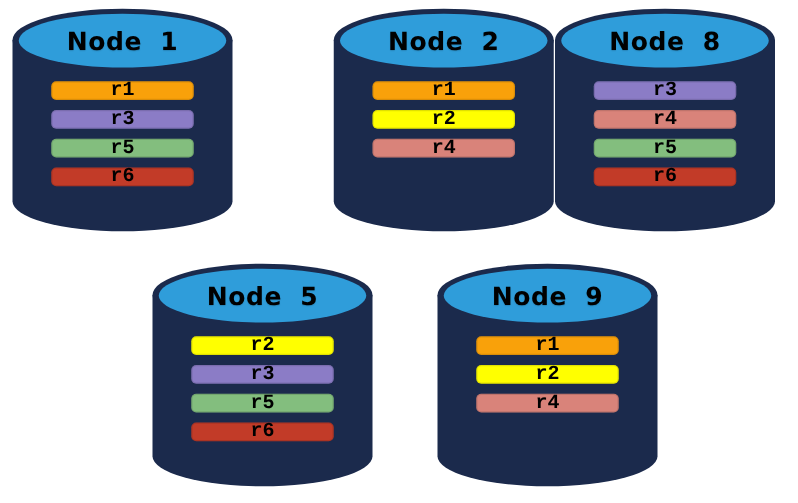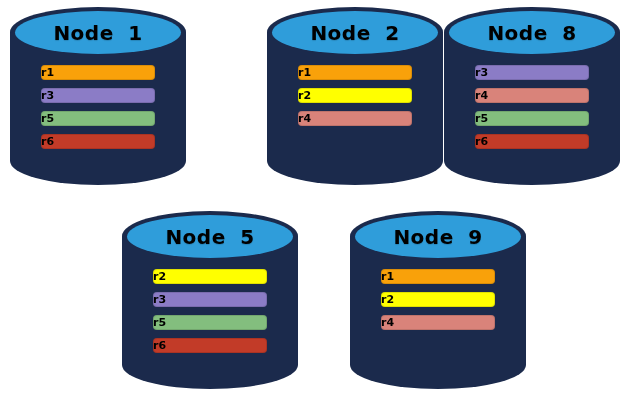--- a/index.html
+++ b/index.html
@@ -40,24 +40,25 @@
     letter-spacing:0.5px;word-spacing:7px;
     text-shadow:0 1px 1px rgba(0,0,0,0.15);
     user-select:none;
   }
   .bars{
     position:absolute;left:31px;right:31px;top:58px;
     display:flex;flex-direction:column;gap:8px;
   }
   .bar{
     height:15px;border-radius:4px;
-    color:#000000;font-weight:bold;font-size:11px;line-height:15px;
-    text-align:left;
+    color:#000000;font-weight:bold;font-size:16px;line-height:15px;
+    text-align:center;
     box-shadow:0 0 0 1px rgba(0,0,0,0.12) inset;
     user-select:none;
+    font-family:Liberation Mono, monospace;
   }
 </style>
 </head>
 <body style="background: rgb(255, 255, 255);">
 
 <div class="canvas">
 
   <div class="node n1">
     <div class="cyl-top-rim"></div>
     <div class="cyl-body"></div>

